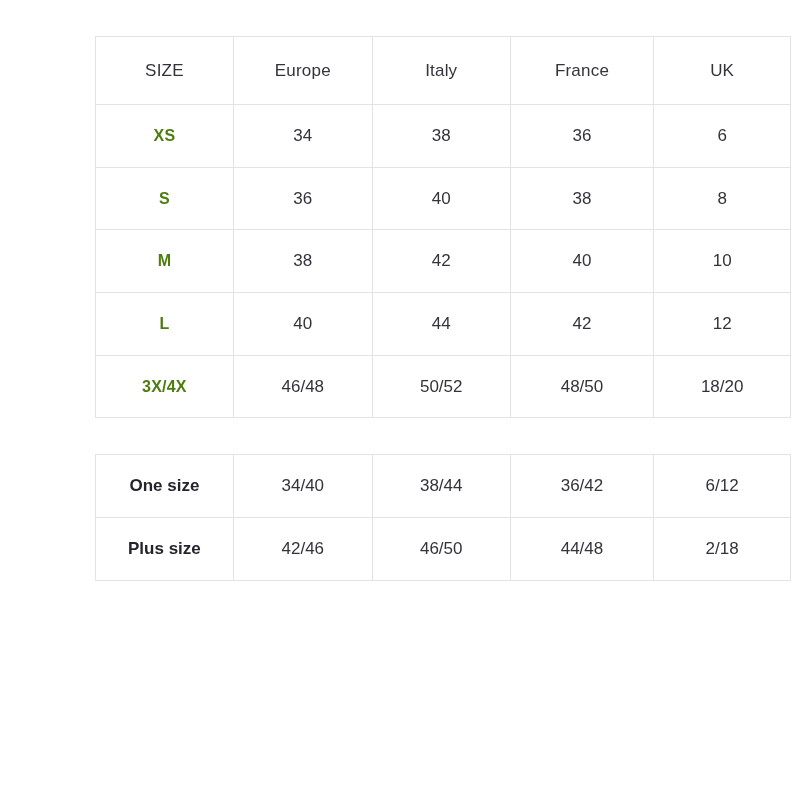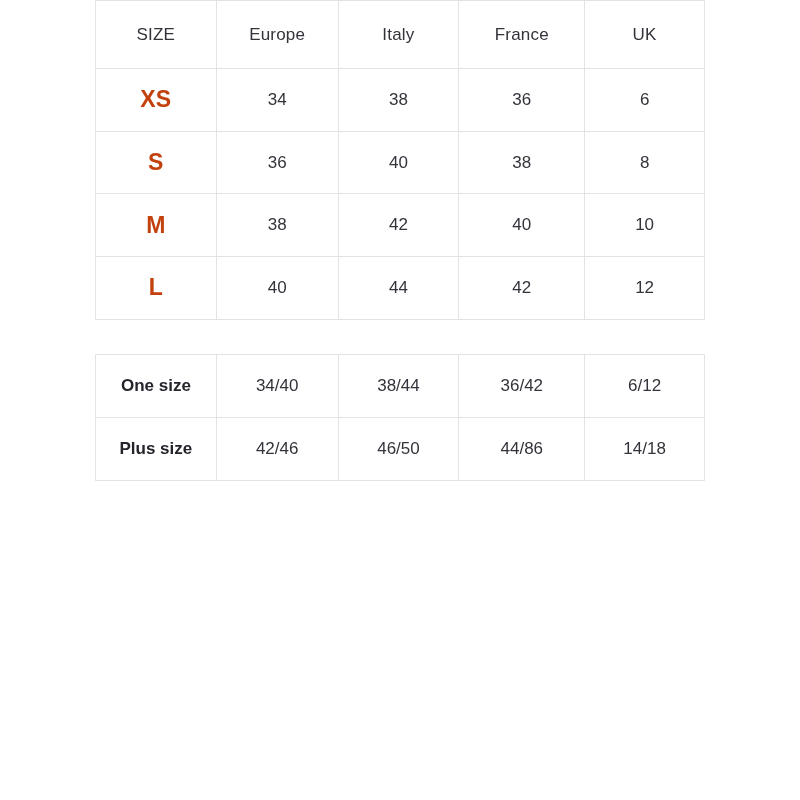--- a/index.html
+++ b/index.html
@@ -17,23 +17,24 @@
   }
   .page {
     width: 800px;
     height: 800px;
     box-sizing: border-box;
     padding: 0 95px;
     display: flex;
     flex-direction: column;
   }
   table.size-table {
-    width: 610px;
+    width: 696px;
     border-collapse: collapse;
     table-layout: fixed;
+    margin-top: 36px;
   }
   table.size-table td,
   table.size-table th {
     border: 1px solid #e3e3e6;
     text-align: center;
     vertical-align: middle;
     font-weight: normal;
     font-size: 17px;
     color: #33333b;
     padding: 0;
@@ -43,22 +44,22 @@
   col.c1 { width: 118px; }
   col.c2 { width: 117px; }
   col.c3 { width: 122px; }
   col.c4 { width: 116px; }
 
   .main-table tr { height: 62.7px; }
   .main-table tr.header-row { height: 68px; }
   .main-table th,
   .main-table td.label-cell {
     font-weight: bold;
-    font-size: 23px;
-    color: #c2410c;
+    font-size: 16px;
+    color: #4d7c0f;
     letter-spacing: 0.2px;
   }
   .main-table th {
     font-size: 17px;
   }
   .secondary-table { margin-top: 34px; padding-left: 40px; }
   .secondary-table tr { height: 63px; }
   .secondary-table td.label-cell {
     font-weight: bold;
     font-size: 17px;
@@ -109,20 +110,27 @@
         <td>40</td>
         <td>10</td>
       </tr>
       <tr>
         <td class="label-cell">L</td>
         <td>40</td>
         <td>44</td>
         <td>42</td>
         <td>12</td>
       </tr>
+      <tr>
+        <td class="label-cell">3X/4X</td>
+        <td>46/48</td>
+        <td>50/52</td>
+        <td>48/50</td>
+        <td>18/20</td>
+      </tr>
     </tbody>
   </table>
 
   <table class="size-table secondary-table">
     <colgroup>
       <col class="c0">
         <col class="c1">
         <col class="c2">
         <col class="c3">
         <col class="c4">
@@ -132,19 +140,19 @@
         <td class="label-cell">One size</td>
         <td>34/40</td>
         <td>38/44</td>
         <td>36/42</td>
         <td>6/12</td>
       </tr>
       <tr>
         <td class="label-cell">Plus size</td>
         <td>42/46</td>
         <td>46/50</td>
-        <td>44/86</td>
-        <td>14/18</td>
+        <td>44/48</td>
+        <td>2/18</td>
       </tr>
     </tbody>
   </table>
 
 </div>
 
 </body></html>

